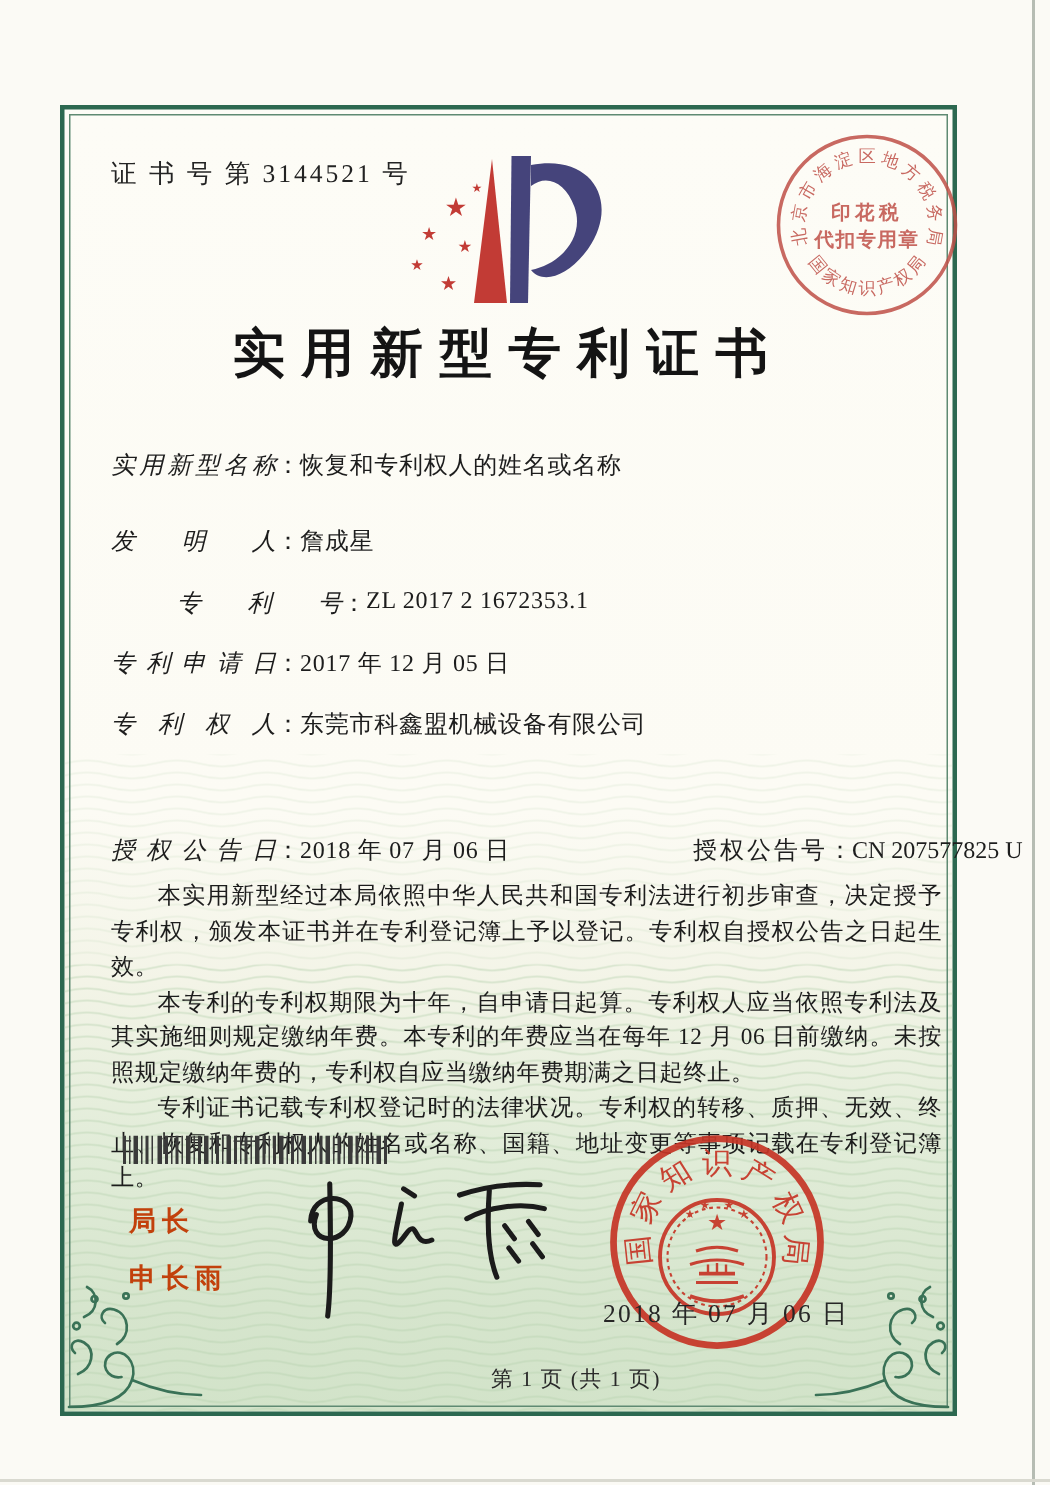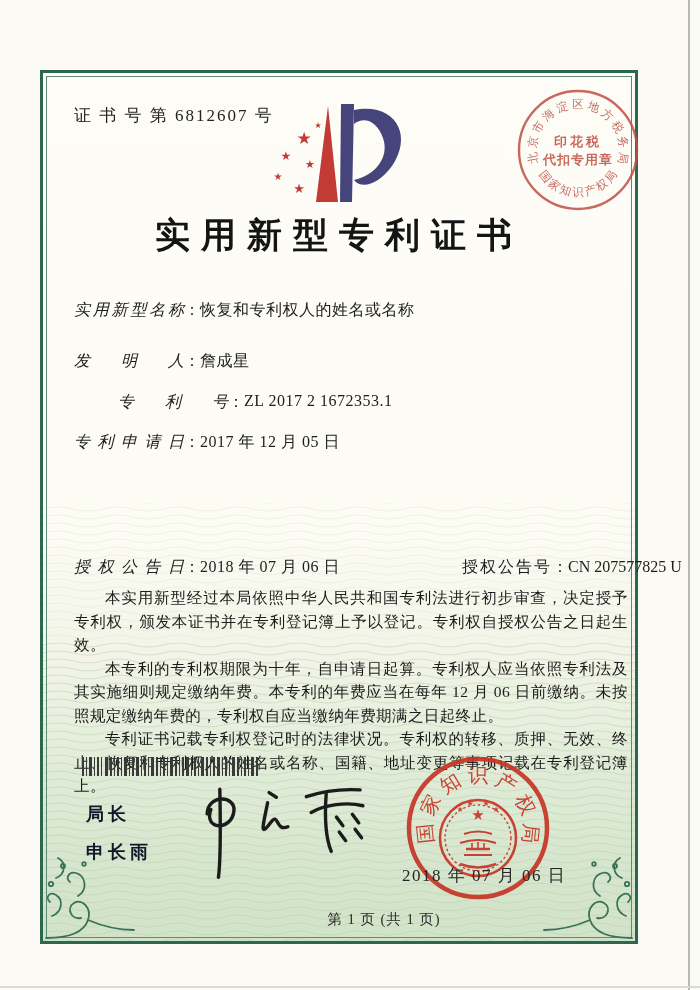--- a/index.html
+++ b/index.html
@@ -17,21 +17,21 @@
   .title{position:absolute;left:40px;top:212px;width:598px;text-align:center;font-size:35px;font-weight:700;color:#141414;letter-spacing:11px;}
   .row{position:absolute;left:74px;font-size:16px;color:#1d1d1d;}
   .row .lbl{display:inline-block;width:110px;text-align:justify;text-align-last:justify;vertical-align:top;font-style:italic;}
   .row .colon{vertical-align:top;}
   .row .val{display:inline-block;vertical-align:top;max-width:424px;letter-spacing:.5px;}
   .row2col{position:absolute;left:388px;top:0;font-size:16px;white-space:nowrap;}
   .row2col .lbl2{letter-spacing:2px;}
   .paras{position:absolute;left:74px;top:586px;width:554px;font-size:15.5px;line-height:23.5px;color:#1c1c1c;text-align:justify;letter-spacing:.4px;}
   .paras p{margin:0;text-indent:2em;}
   .barcode{position:absolute;left:82px;top:757px;}
-  .sig-block{position:absolute;left:86px;top:802px;font-family:"Liberation Sans","DejaVu Sans",sans-serif;font-weight:600;color:#0f172a;font-size:18px;letter-spacing:4px;}
+  .sig-block{position:absolute;left:86px;top:802px;font-family:"Liberation Sans","DejaVu Sans",sans-serif;font-weight:600;color:#c2410c;font-size:18px;letter-spacing:4px;}
   .sig-block div{margin-bottom:14px;}
   .sig-svg{position:absolute;left:172px;top:772px;}
   .seal-bottom{position:absolute;left:398px;top:748px;}
   .seal-tax{position:absolute;left:512px;top:84px;}
   .seal-date{position:absolute;left:402px;top:864px;font-size:17px;color:#262626;letter-spacing:1.5px;z-index:5;}
   .footer{position:absolute;left:40px;top:910px;width:688px;text-align:center;font-size:14.5px;color:#2a2a2a;letter-spacing:1px;}
   .flourish{position:absolute;}
   svg text.sealring{font-family:"Liberation Serif","DejaVu Serif",serif;font-weight:700;}
 </style>
 </head>
@@ -72,21 +72,21 @@
       <path d="M12,26 C22,22 22,10 14,6"></path>
       <path d="M44,68 C58,74 74,78 90,78"></path>
       <circle cx="7" cy="32" r="2.2"></circle>
       <circle cx="19" cy="14" r="2"></circle>
       <circle cx="40" cy="12" r="1.8"></circle>
     </g>
   </svg>
 
   <div class="layer">
 
-    <div class="cert-no">证 书 号 第 6812607 号</div>
+    <div class="cert-no">证 书 号 第 3144521 号</div>
 
     <svg class="logo" width="150" height="108" viewBox="0 0 150 108">
       <polygon points="62,6 72,102 50,102" fill="#c23b35"></polygon>
       <polygon points="75,4 88,4 86,102 74,102" fill="#45447b"></polygon>
       <path d="M88,10 C128,2 148,34 126,66 C113,84 96,90 88,80 C108,76 124,58 117,38 C111,21 98,16 88,24 Z" fill="#45447b"></path>
       <text x="38" y="44" font-size="17" fill="#c23b35" text-anchor="middle">★</text>
       <text x="20" y="60" font-size="12" fill="#c23b35" text-anchor="middle">★</text>
       <text x="44" y="68" font-size="11" fill="#c23b35" text-anchor="middle">★</text>
       <text x="12" y="80" font-size="10" fill="#c23b35" text-anchor="middle">★</text>
       <text x="33" y="93" font-size="13" fill="#c23b35" text-anchor="middle">★</text>
@@ -99,20 +99,23 @@
       <span class="lbl">实用新型名称</span><span class="colon">：</span><span class="val">恢复和专利权人的姓名或名称</span>
     </div>
     <div class="row" style="top:351px;">
       <span class="lbl">发明人</span><span class="colon">：</span><span class="val">詹成星</span>
     </div>
     <div class="row" style="top:392px;margin-left:44px;">
       <span class="lbl">专利号</span><span class="colon">：</span><span class="val">ZL 2017 2 1672353.1</span>
     </div>
     <div class="row" style="top:432px;">
       <span class="lbl">专利申请日</span><span class="colon">：</span><span class="val">2017 年 12 月 05 日</span>
+    </div>
+    <div class="row" style="top:473px;">
+      <span class="lbl">专利权人</span><span class="colon">：</span><span class="val">东莞市科鑫盟机械设备有限公司</span>
     </div>
     <div class="row" style="top:557px;width:554px;">
       <span class="lbl">授权公告日</span><span class="colon">：</span><span class="val">2018 年 07 月 06 日</span>
       <span class="row2col">
         <span class="lbl2">授权公告号</span>：<span>CN 207577825 U</span>
       </span>
     </div>
 
     <div class="paras">
       <p>本实用新型经过本局依照中华人民共和国专利法进行初步审查，决定授予专利权，颁发本证书并在专利登记簿上予以登记。专利权自授权公告之日起生效。</p>

